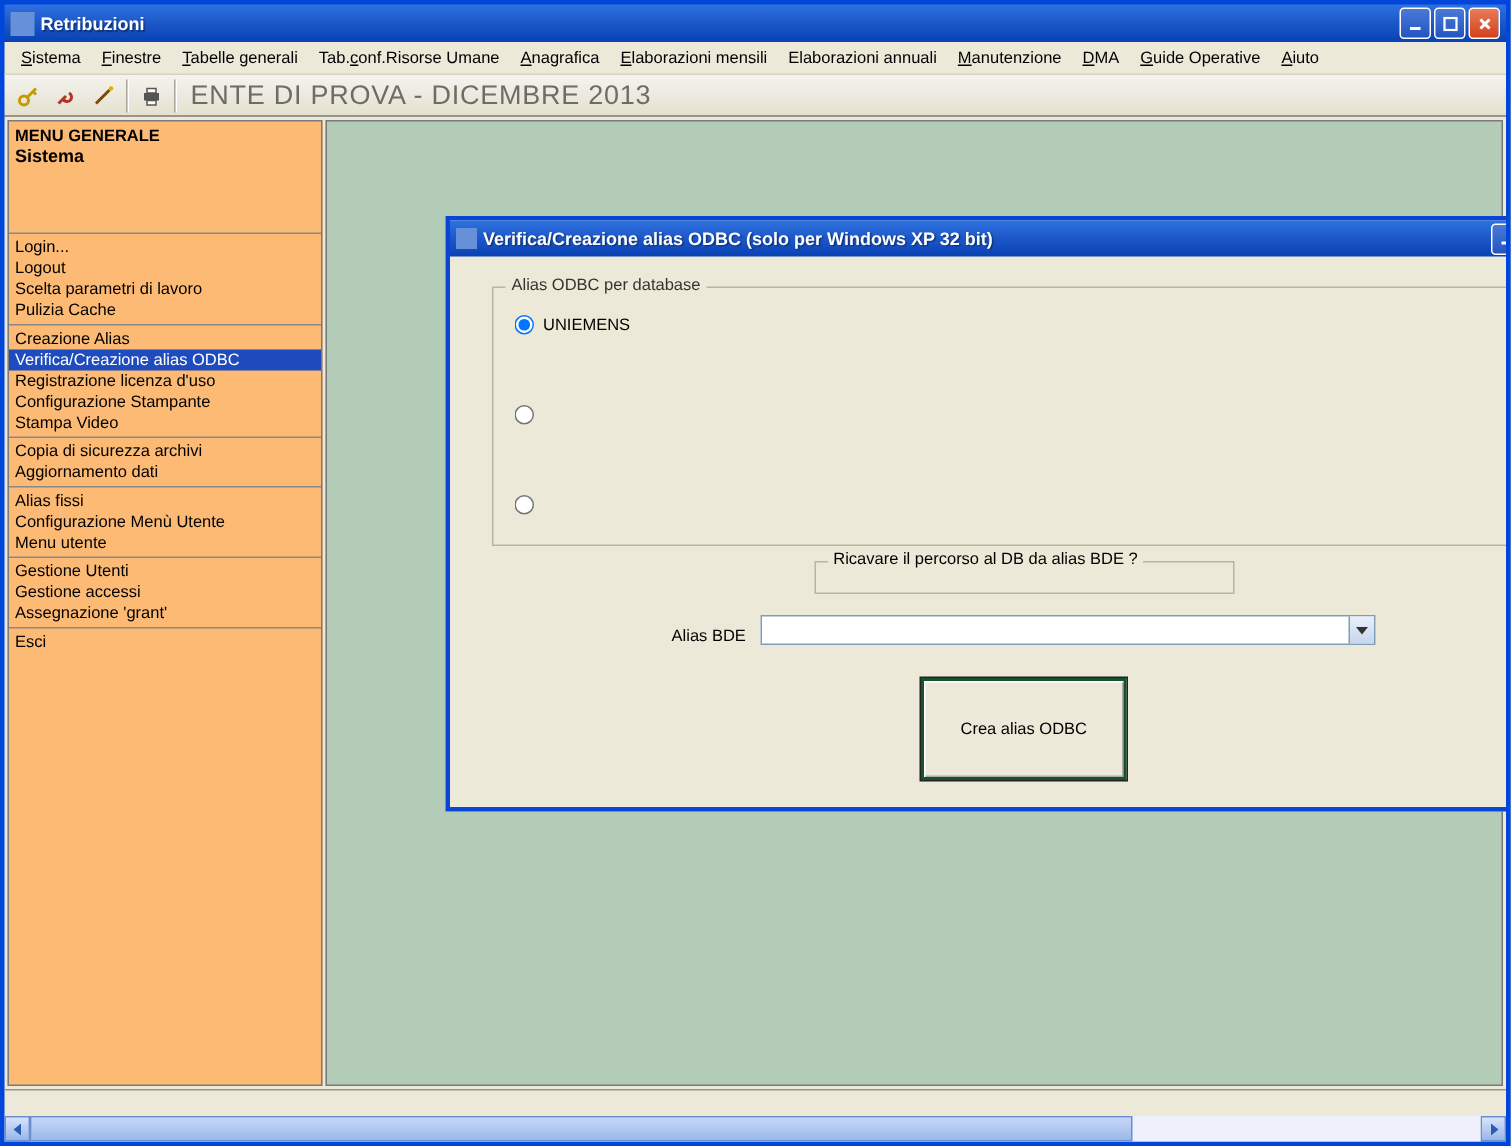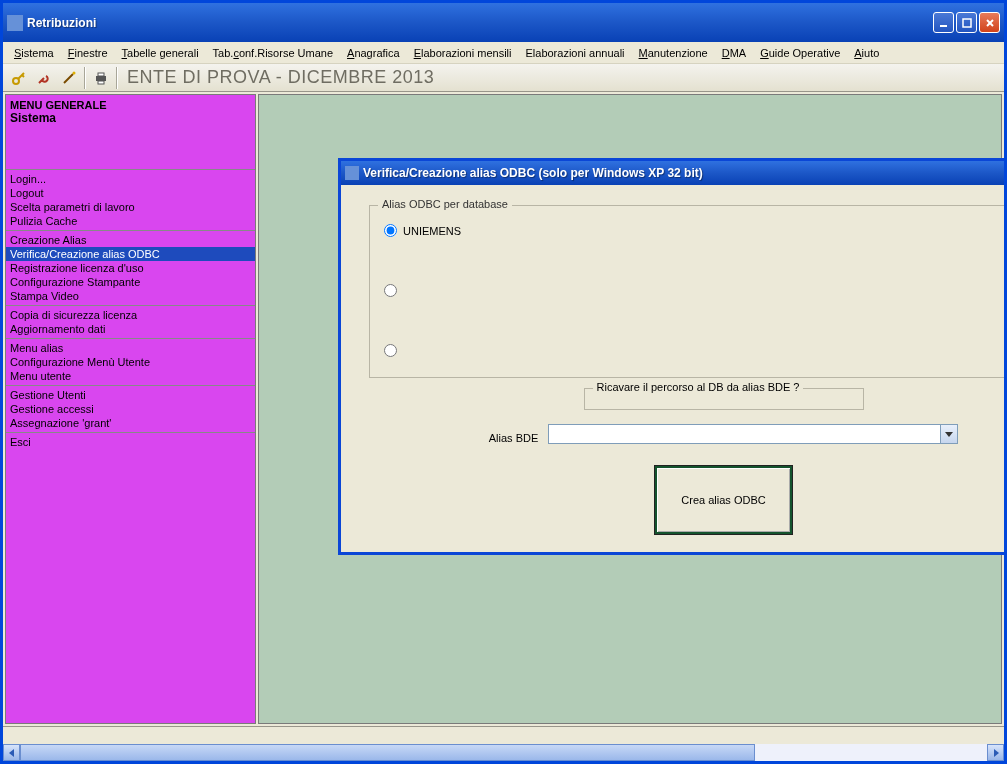--- a/index.html
+++ b/index.html
@@ -2,21 +2,21 @@
 <html><head>
 <meta charset="utf-8">
 <style>
 * { box-sizing: border-box; margin: 0; padding: 0; font-family: Tahoma, sans-serif; font-size: 11px; }
 body { background: #0046db; width: 1007px; height: 764px; overflow: hidden; position: relative; }
 
 
 .main-window { position: absolute; inset: 0; border: 3px solid #0046db; display: flex; flex-direction: column; }
 
 
-.titlebar { height: 39px; background: linear-gradient(to bottom, #2f71e0 0%, #1c57c7 50%, #0941b5 100%); display: flex; align-items: center; padding: 0 4px; color: #fff; font-weight: bold; }
+.titlebar { height: 25px; background: linear-gradient(to bottom, #2f71e0 0%, #1c57c7 50%, #0941b5 100%); display: flex; align-items: center; padding: 0 4px; color: #fff; font-weight: bold; }
 .titlebar .icon-spot { width: 16px; height: 16px; margin-right: 4px; background: #6691d8; display: inline-block; }
 .titlebar .title-text { flex: 1; font-size: 12px; text-shadow: 1px 1px 1px rgba(0,0,0,0.4); }
 .wc-group { display: flex; gap: 2px; }
 .wc-btn { width: 21px; height: 21px; border: 1px solid #fff; border-radius: 3px; display: flex; align-items: center; justify-content: center; color: #fff; font-weight: bold; font-size: 10px; cursor: default; }
 .wc-min { background: linear-gradient(to bottom,#4a79d6,#2355c0); }
 .wc-max { background: linear-gradient(to bottom,#4a79d6,#2355c0); }
 .wc-close { background: linear-gradient(to bottom,#e87b5a,#d1431b); }
 .wc-btn svg { display:block; }
 
 
@@ -25,21 +25,21 @@
 .menubar .mitem .ul { text-decoration: underline; }
 
 
 .toolbar { height: 28px; background: linear-gradient(to bottom,#f4f3ee,#e4e1d0); display: flex; align-items: center; padding: 0 4px; border-bottom: 1px solid #98958a; gap: 1px; }
 .tbtn { width: 24px; height: 24px; border: 1px solid transparent; display: flex; align-items: center; justify-content: center; }
 .tdiv { width: 2px; height: 22px; border-left:1px solid #a8a698; border-right:1px solid #fff; margin:0 2px; }
 .tlabel { margin-left: 6px; color:#6f6d62; font-size: 18px; letter-spacing: 0.5px; }
 
 
 .client { flex:1; display:flex; background:#ece9d8; overflow:hidden; }
-.sidebar { width: 251px; background:#d946ef; border:1px solid #7a7a7a; margin:2px 2px 2px 2px; display:flex; flex-direction:column; }
+.sidebar { width: 210px; background:#fdba74; border:1px solid #7a7a7a; margin:2px 2px 2px 2px; display:flex; flex-direction:column; }
 .sb-head { padding:4px 4px; font-weight:bold; font-size:12px; border-bottom:1px solid #888; }
 .sb-head2 { padding:0 4px 4px 4px; font-weight:bold; font-size:12px; }
 .sb-body { flex:1; padding:2px 0; }
 .sb-item { padding:1px 4px; cursor:default; }
 .sb-item.selected { background:#1e4bbd; color:#fff; }
 .sb-rule { border-top:1px solid #888; margin:2px 0; }
 
 .workspace { flex:1; margin:2px 2px 2px 0; border:1px solid #7a7a7a; background:#b3ccb7; position:relative; }
 
 
@@ -159,24 +159,24 @@
           <div class="sb-item">Logout</div>
           <div class="sb-item">Scelta parametri di lavoro</div>
           <div class="sb-item">Pulizia Cache</div>
           <div class="sb-rule"></div>
           <div class="sb-item">Creazione Alias</div>
           <div class="sb-item selected">Verifica/Creazione alias ODBC</div>
           <div class="sb-item">Registrazione licenza d'uso</div>
           <div class="sb-item">Configurazione Stampante</div>
           <div class="sb-item">Stampa Video</div>
           <div class="sb-rule"></div>
-          <div class="sb-item">Copia di sicurezza licenza</div>
+          <div class="sb-item">Copia di sicurezza archivi</div>
           <div class="sb-item">Aggiornamento dati</div>
           <div class="sb-rule"></div>
-          <div class="sb-item">Menu alias</div>
+          <div class="sb-item">Alias fissi</div>
           <div class="sb-item">Configurazione Menù Utente</div>
           <div class="sb-item">Menu utente</div>
           <div class="sb-rule"></div>
           <div class="sb-item">Gestione Utenti</div>
           <div class="sb-item">Gestione accessi</div>
           <div class="sb-item">Assegnazione 'grant'</div>
           <div class="sb-rule"></div>
           <div class="sb-item">Esci</div>
         </div>
     </div>

